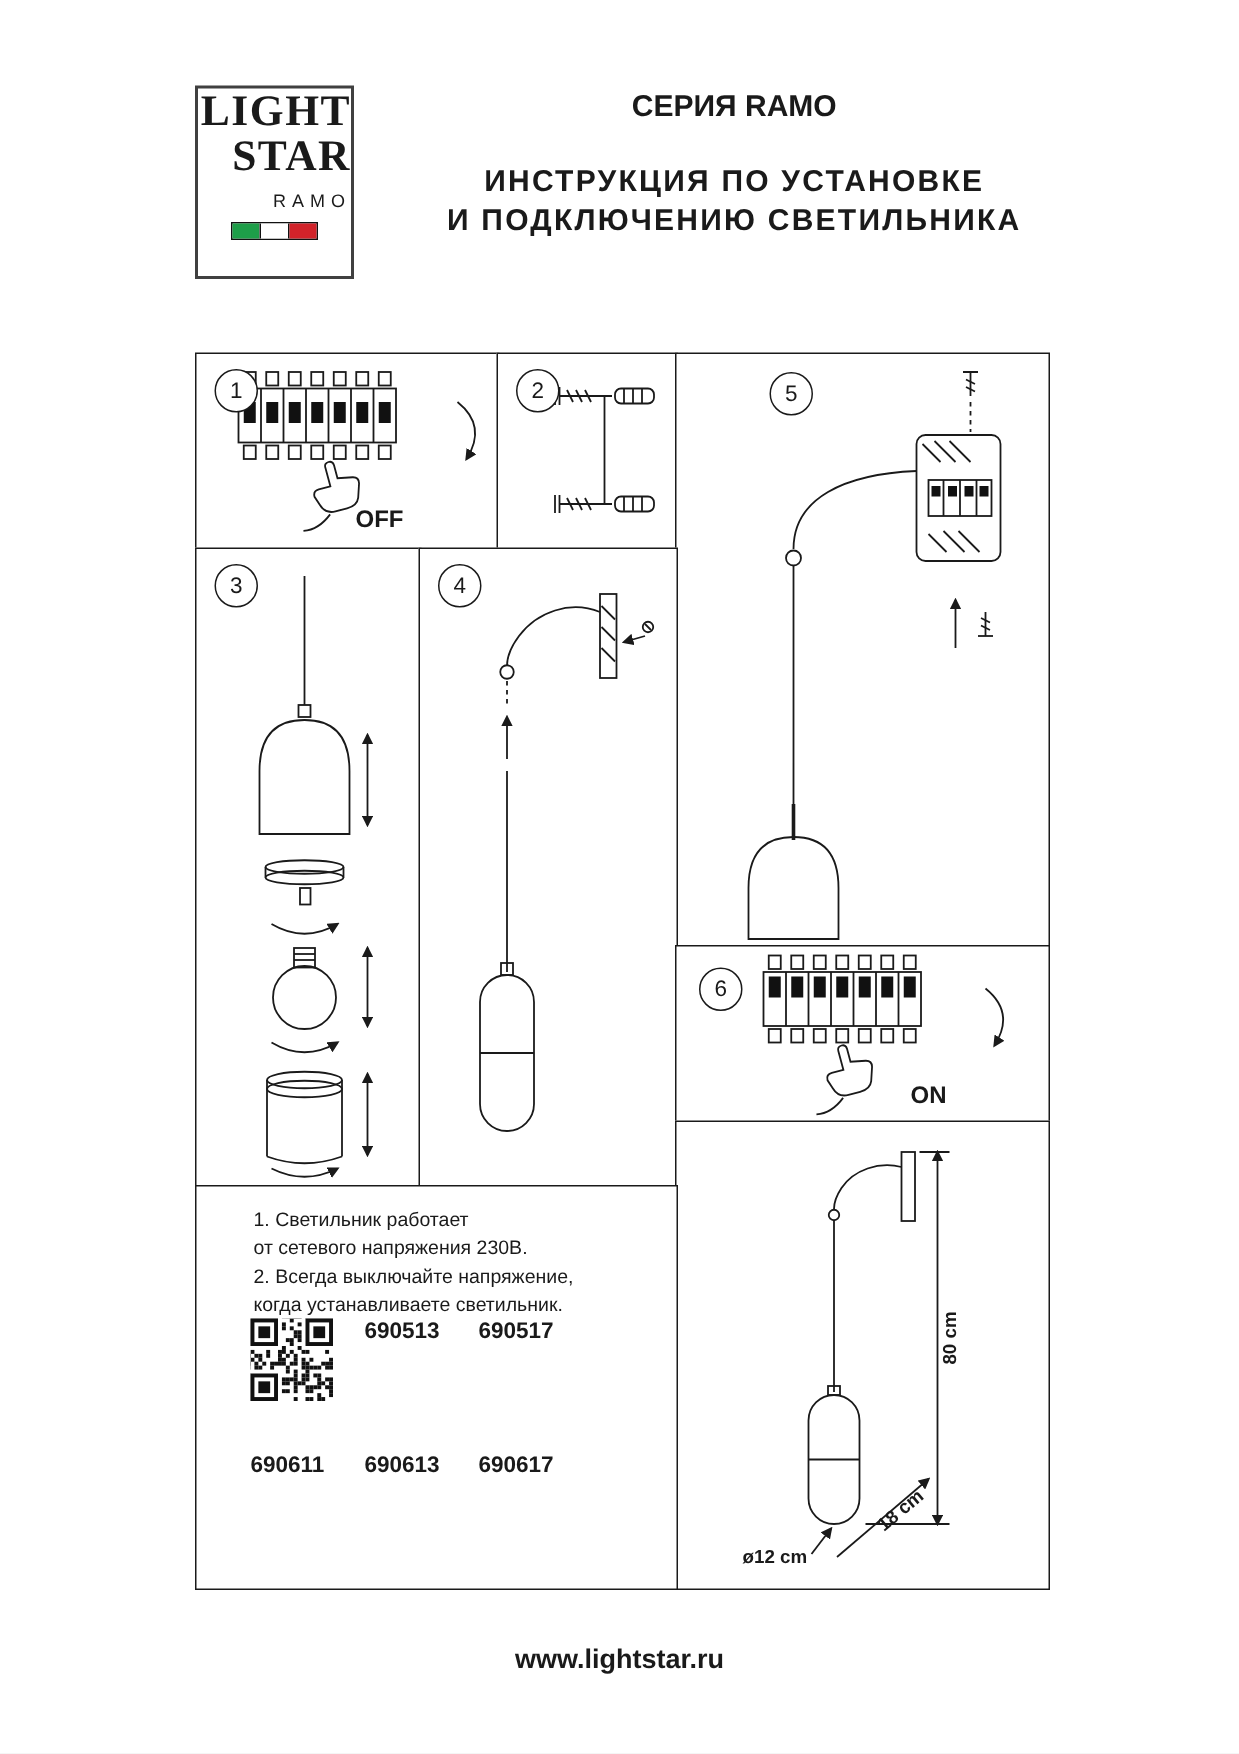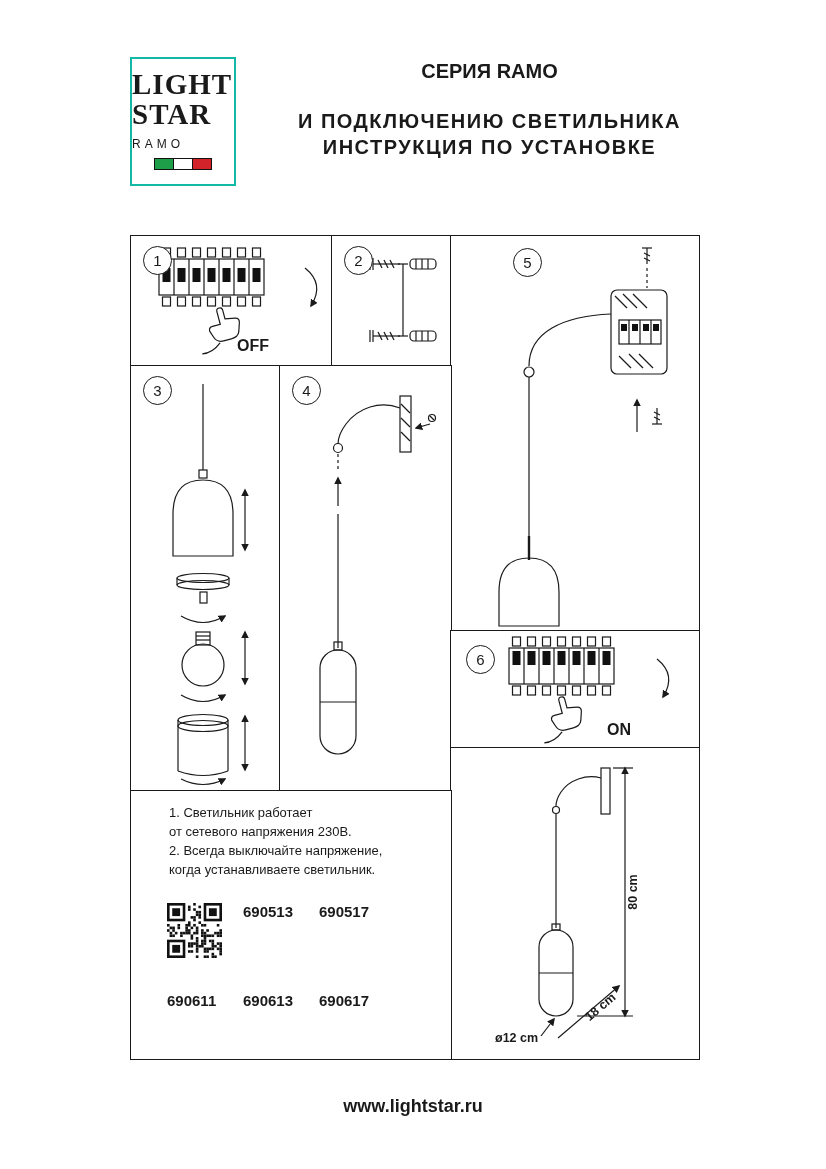--- a/index.html
+++ b/index.html
@@ -3,41 +3,41 @@
 <meta charset="utf-8">
 <style>
   html,body{margin:0;padding:0;background:#fff;}
   .page{
     position:relative;width:826px;height:1169px;background:#fff;
     font-family:"Liberation Sans", sans-serif;color:#1a1a1a;overflow:hidden;
     outline:1px solid #d8d8d8;
   }
   
   .logo{position:absolute;left:130px;top:57px;width:106px;height:129px;
-    border:2px solid #14b8a6;box-sizing:border-box;text-align:left;padding-top:10px;}
+    border:2px solid #404040;box-sizing:border-box;text-align:right;}
   .logo .big{font-family:"Liberation Serif", serif;font-weight:700;font-size:29px;line-height:30px;letter-spacing:1px;}
   .logo .group{font-family:"Liberation Sans", sans-serif;font-size:12px;letter-spacing:4px;margin-top:8px;}
   .flag{display:flex;width:58px;height:12px;margin:7px auto 0;border:1px solid #111;box-sizing:border-box;}
   .flag span{flex:1;}
   .flag .g{background:#1e9e49;}
   .flag .w{background:#fff;border-left:1px solid #111;border-right:1px solid #111;}
   .flag .r{background:#d2232a;}
   
   .hdr{position:absolute;left:280px;right:127px;top:58px;text-align:right;font-weight:700;}
   .hdr .ln{font-size:20px;line-height:26px;text-align:center;}
   .hdr .sp{letter-spacing:1.5px;}
   .hdr .gap{height:24px;}
   
   .panel{position:absolute;border:1.5px solid #1a1a1a;background:#fff;box-sizing:border-box;}
   .num{position:absolute;left:12px;top:10px;width:27px;height:27px;border:1.5px solid #1a1a1a;
     border-radius:50%;display:flex;align-items:center;justify-content:center;font-size:15px;background:#fff;z-index:2;}
   .panel svg{position:absolute;left:0;top:0;}
   
   .notes-text{position:absolute;left:38px;top:12px;font-size:13px;line-height:19px;}
-  .qr-grid{position:absolute;left:36px;top:88px;display:grid;grid-template-columns:repeat(3,76px);row-gap:12px;margin-top:24px;}
+  .qr-grid{position:absolute;left:36px;top:88px;display:grid;grid-template-columns:repeat(3,76px);row-gap:12px;}
   .qr-num{font-size:15px;font-weight:700;margin-bottom:5px;}
   .qr{width:55px;height:55px;}
   
   .footer{position:absolute;left:0;right:0;top:1096px;text-align:center;font-size:18px;font-weight:700;}
   text{font-family:"Liberation Sans", sans-serif;}
 </style>
 </head>
 <body>
 
 <div class="page">
@@ -49,22 +49,22 @@
     <div class="flag">
         <span class="g"></span>
         <span class="w"></span>
         <span class="r"></span>
       </div>
   </div>
 
   <div class="hdr">
     <div class="ln">СЕРИЯ RAMO</div>
     <div class="gap"></div>
+    <div class="ln sp">ИНСТРУКЦИЯ ПО УСТАНОВКЕ</div>
     <div class="ln sp">И ПОДКЛЮЧЕНИЮ СВЕТИЛЬНИКА</div>
-    <div class="ln sp">ИНСТРУКЦИЯ ПО УСТАНОВКЕ</div>
   </div>
 
   <div class="panel" style="left:130px;top:235px;width:203px;height:132px;">
     <div class="num">1</div>
     <svg width="199" height="128" viewBox="0 0 199 128">
       <defs>
           <marker id="a1" viewBox="0 0 10 10" refX="8" refY="5" markerWidth="6.5" markerHeight="6.5" orient="auto-start-reverse">
             <path d="M0,0L10,5L0,10z" fill="#1a1a1a"></path>
           </marker>
         </defs>

